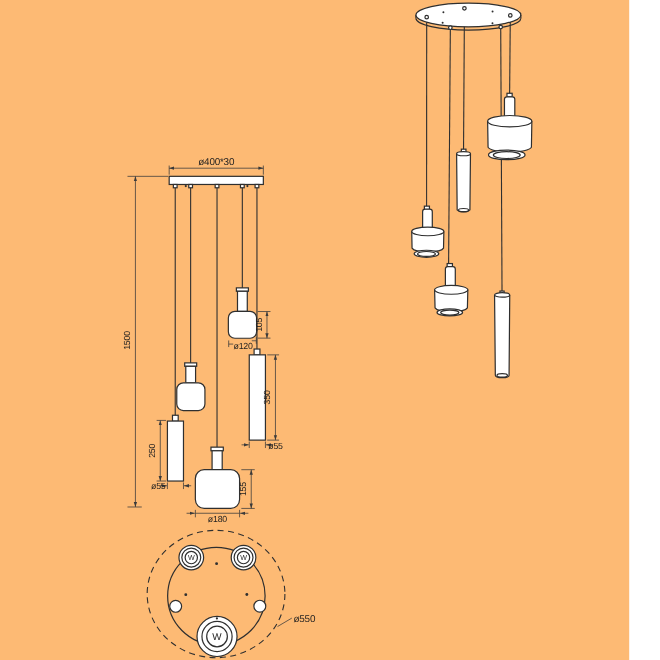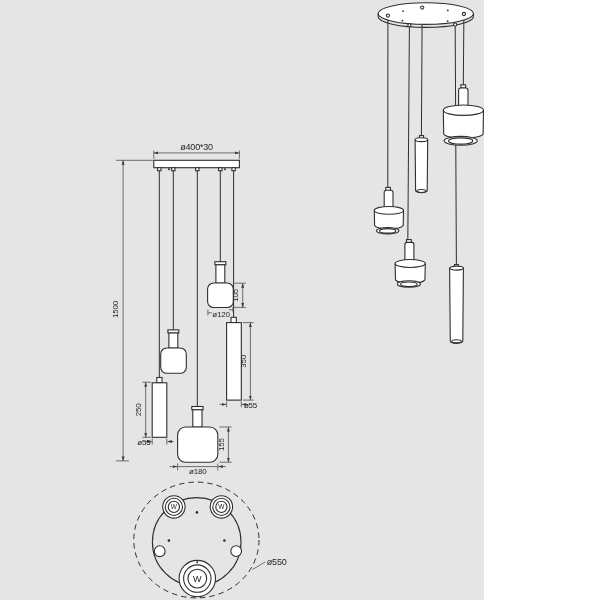--- a/index.html
+++ b/index.html
@@ -1,16 +1,16 @@
 <!DOCTYPE html>
 <html><head>
 <meta charset="utf-8">
 <style>
   html,body{margin:0;padding:0;background:#ffffff;}
-  .stage{position:relative;width:484px;height:600px;background:#e5e5e5;overflow:hidden;
+  .stage{position:relative;width:572px;height:600px;background:#fdba74;overflow:hidden;
          font-family:"Liberation Sans", sans-serif;}
   svg{display:block;}
   .ln{stroke:#2f2f2f;stroke-width:1.1;fill:none;}
   .lnf{stroke:#2f2f2f;stroke-width:1.1;fill:#ffffff;}
   .cord{stroke:#2f2f2f;stroke-width:1;fill:none;}
   .dim{stroke:#3a3a3a;stroke-width:0.7;fill:none;}
   .dash{stroke:#2f2f2f;stroke-width:1;fill:none;stroke-dasharray:5.5 4;}
   .dot{fill:#2f2f2f;stroke:none;}
   text{fill:#1f1f1f;font-family:"Liberation Sans", sans-serif;}
   .t8{font-size:8px;letter-spacing:-0.2px;}

